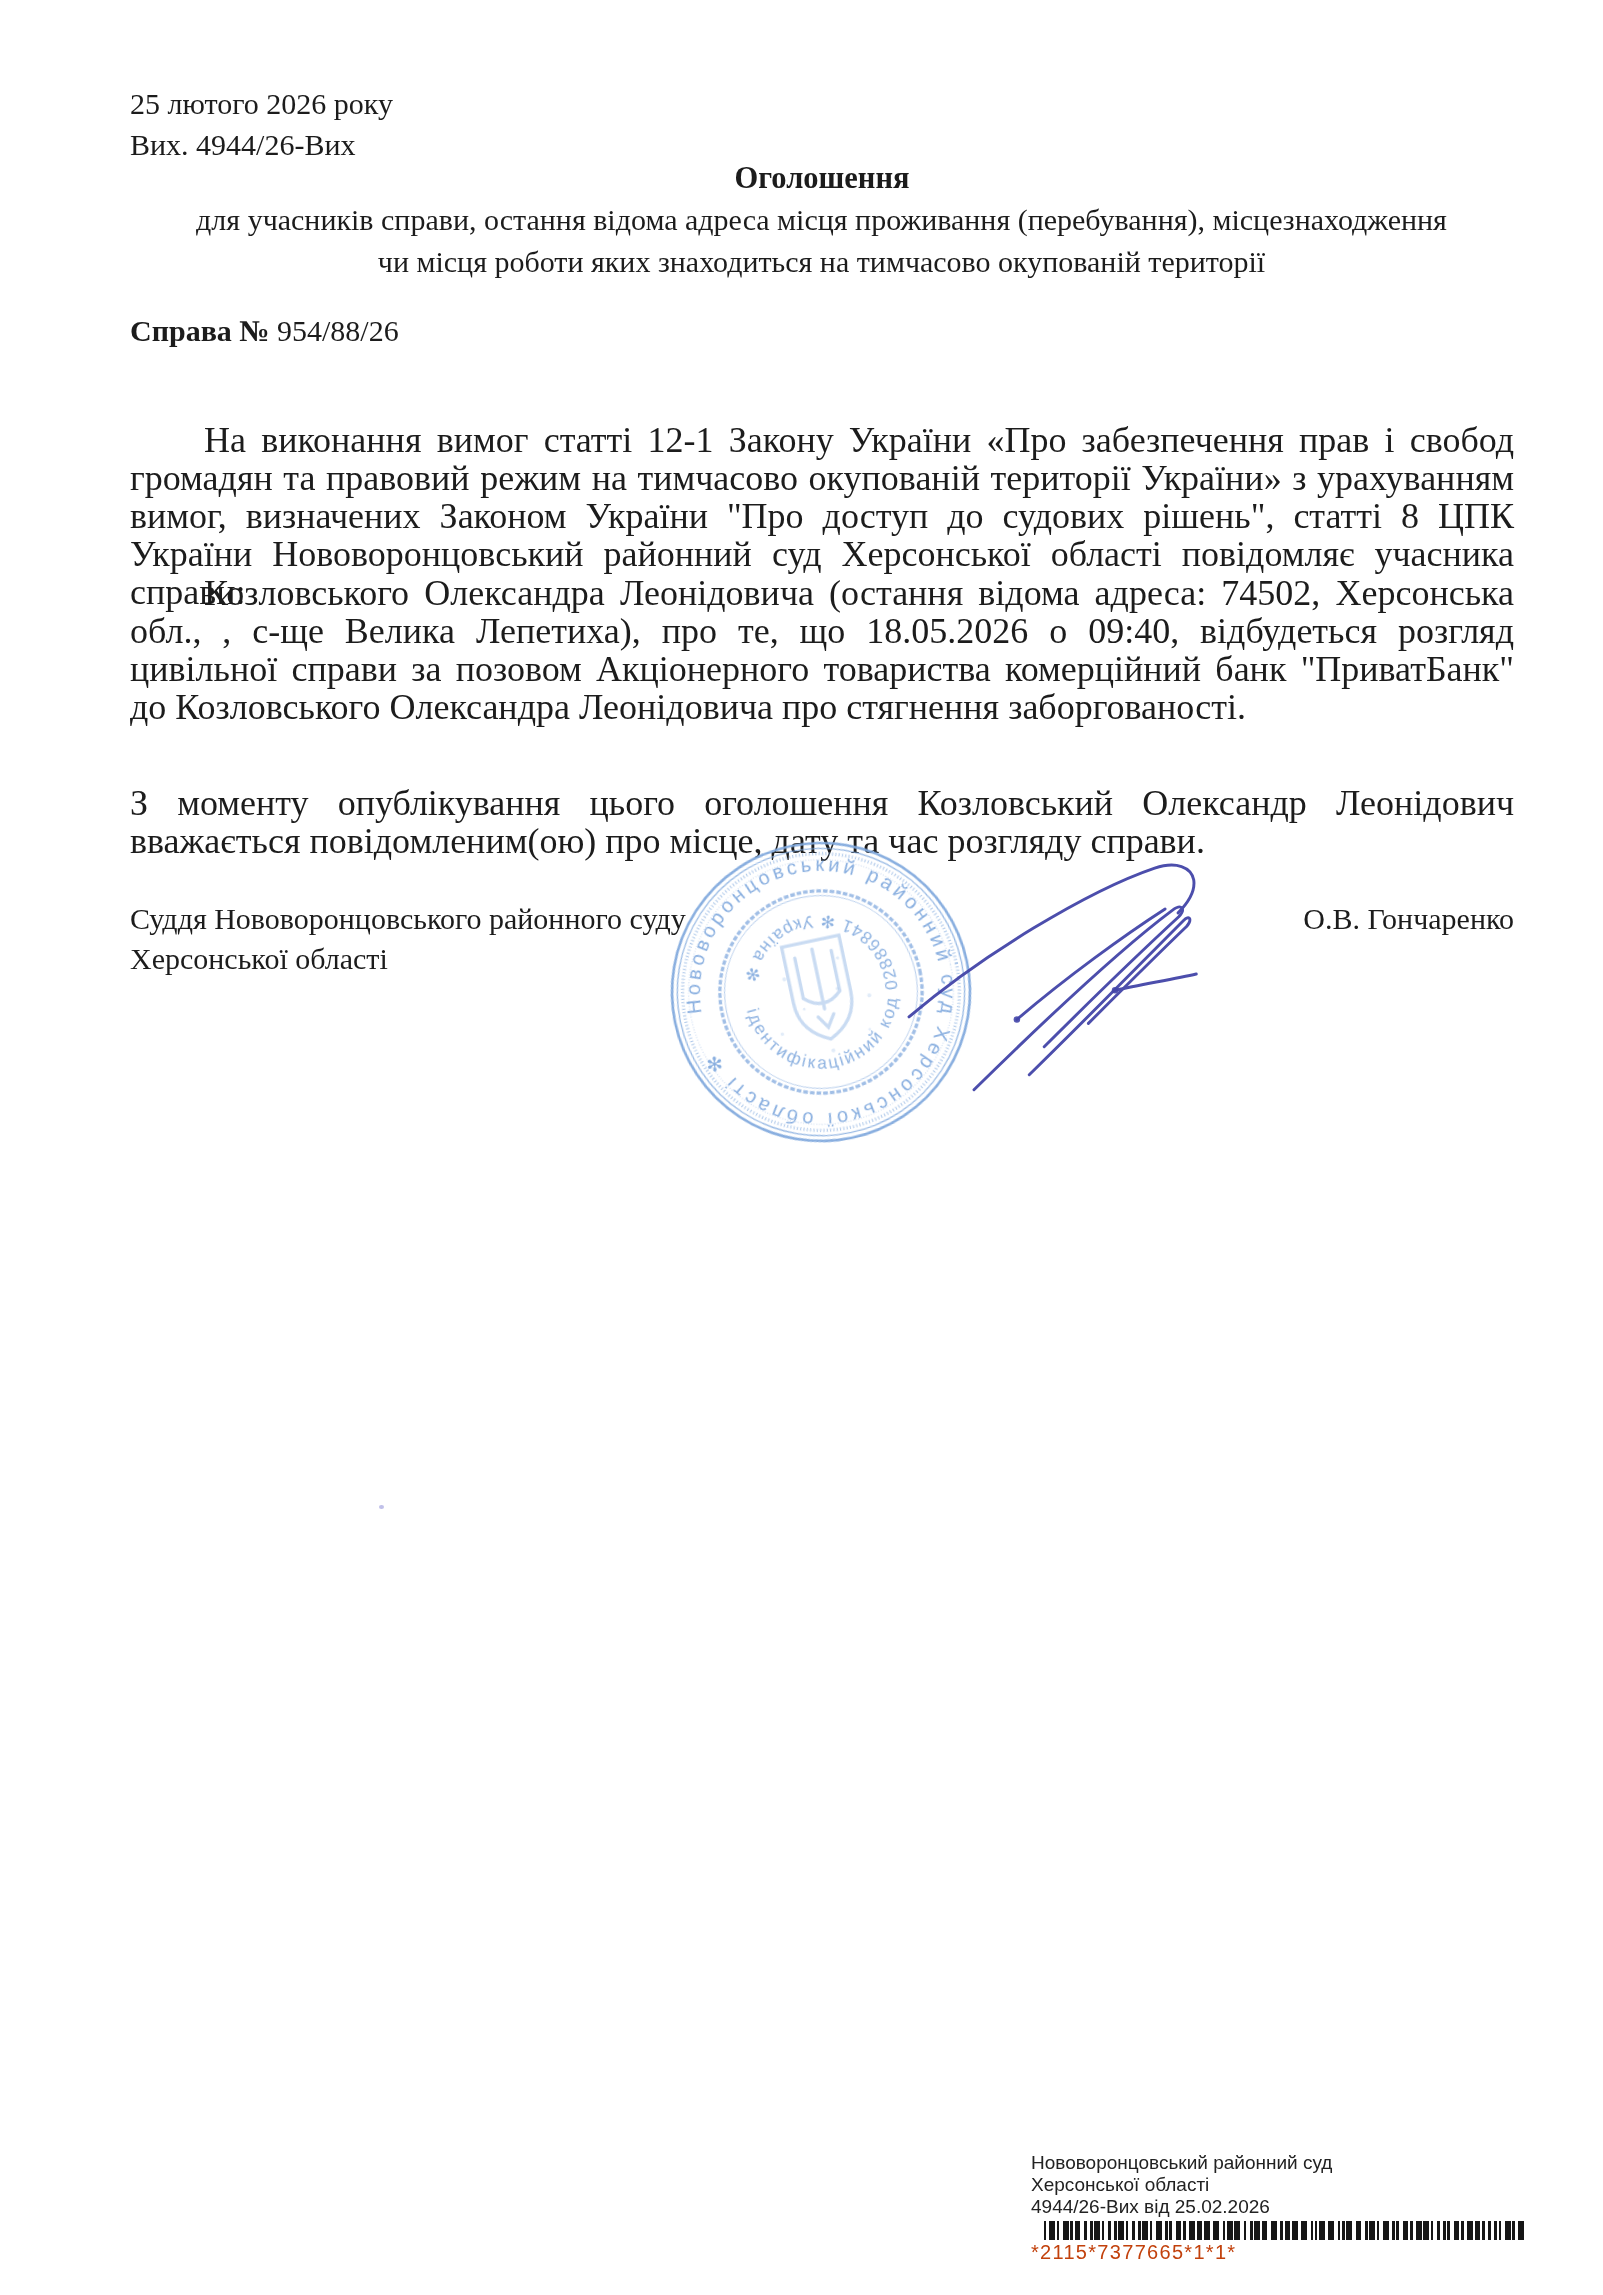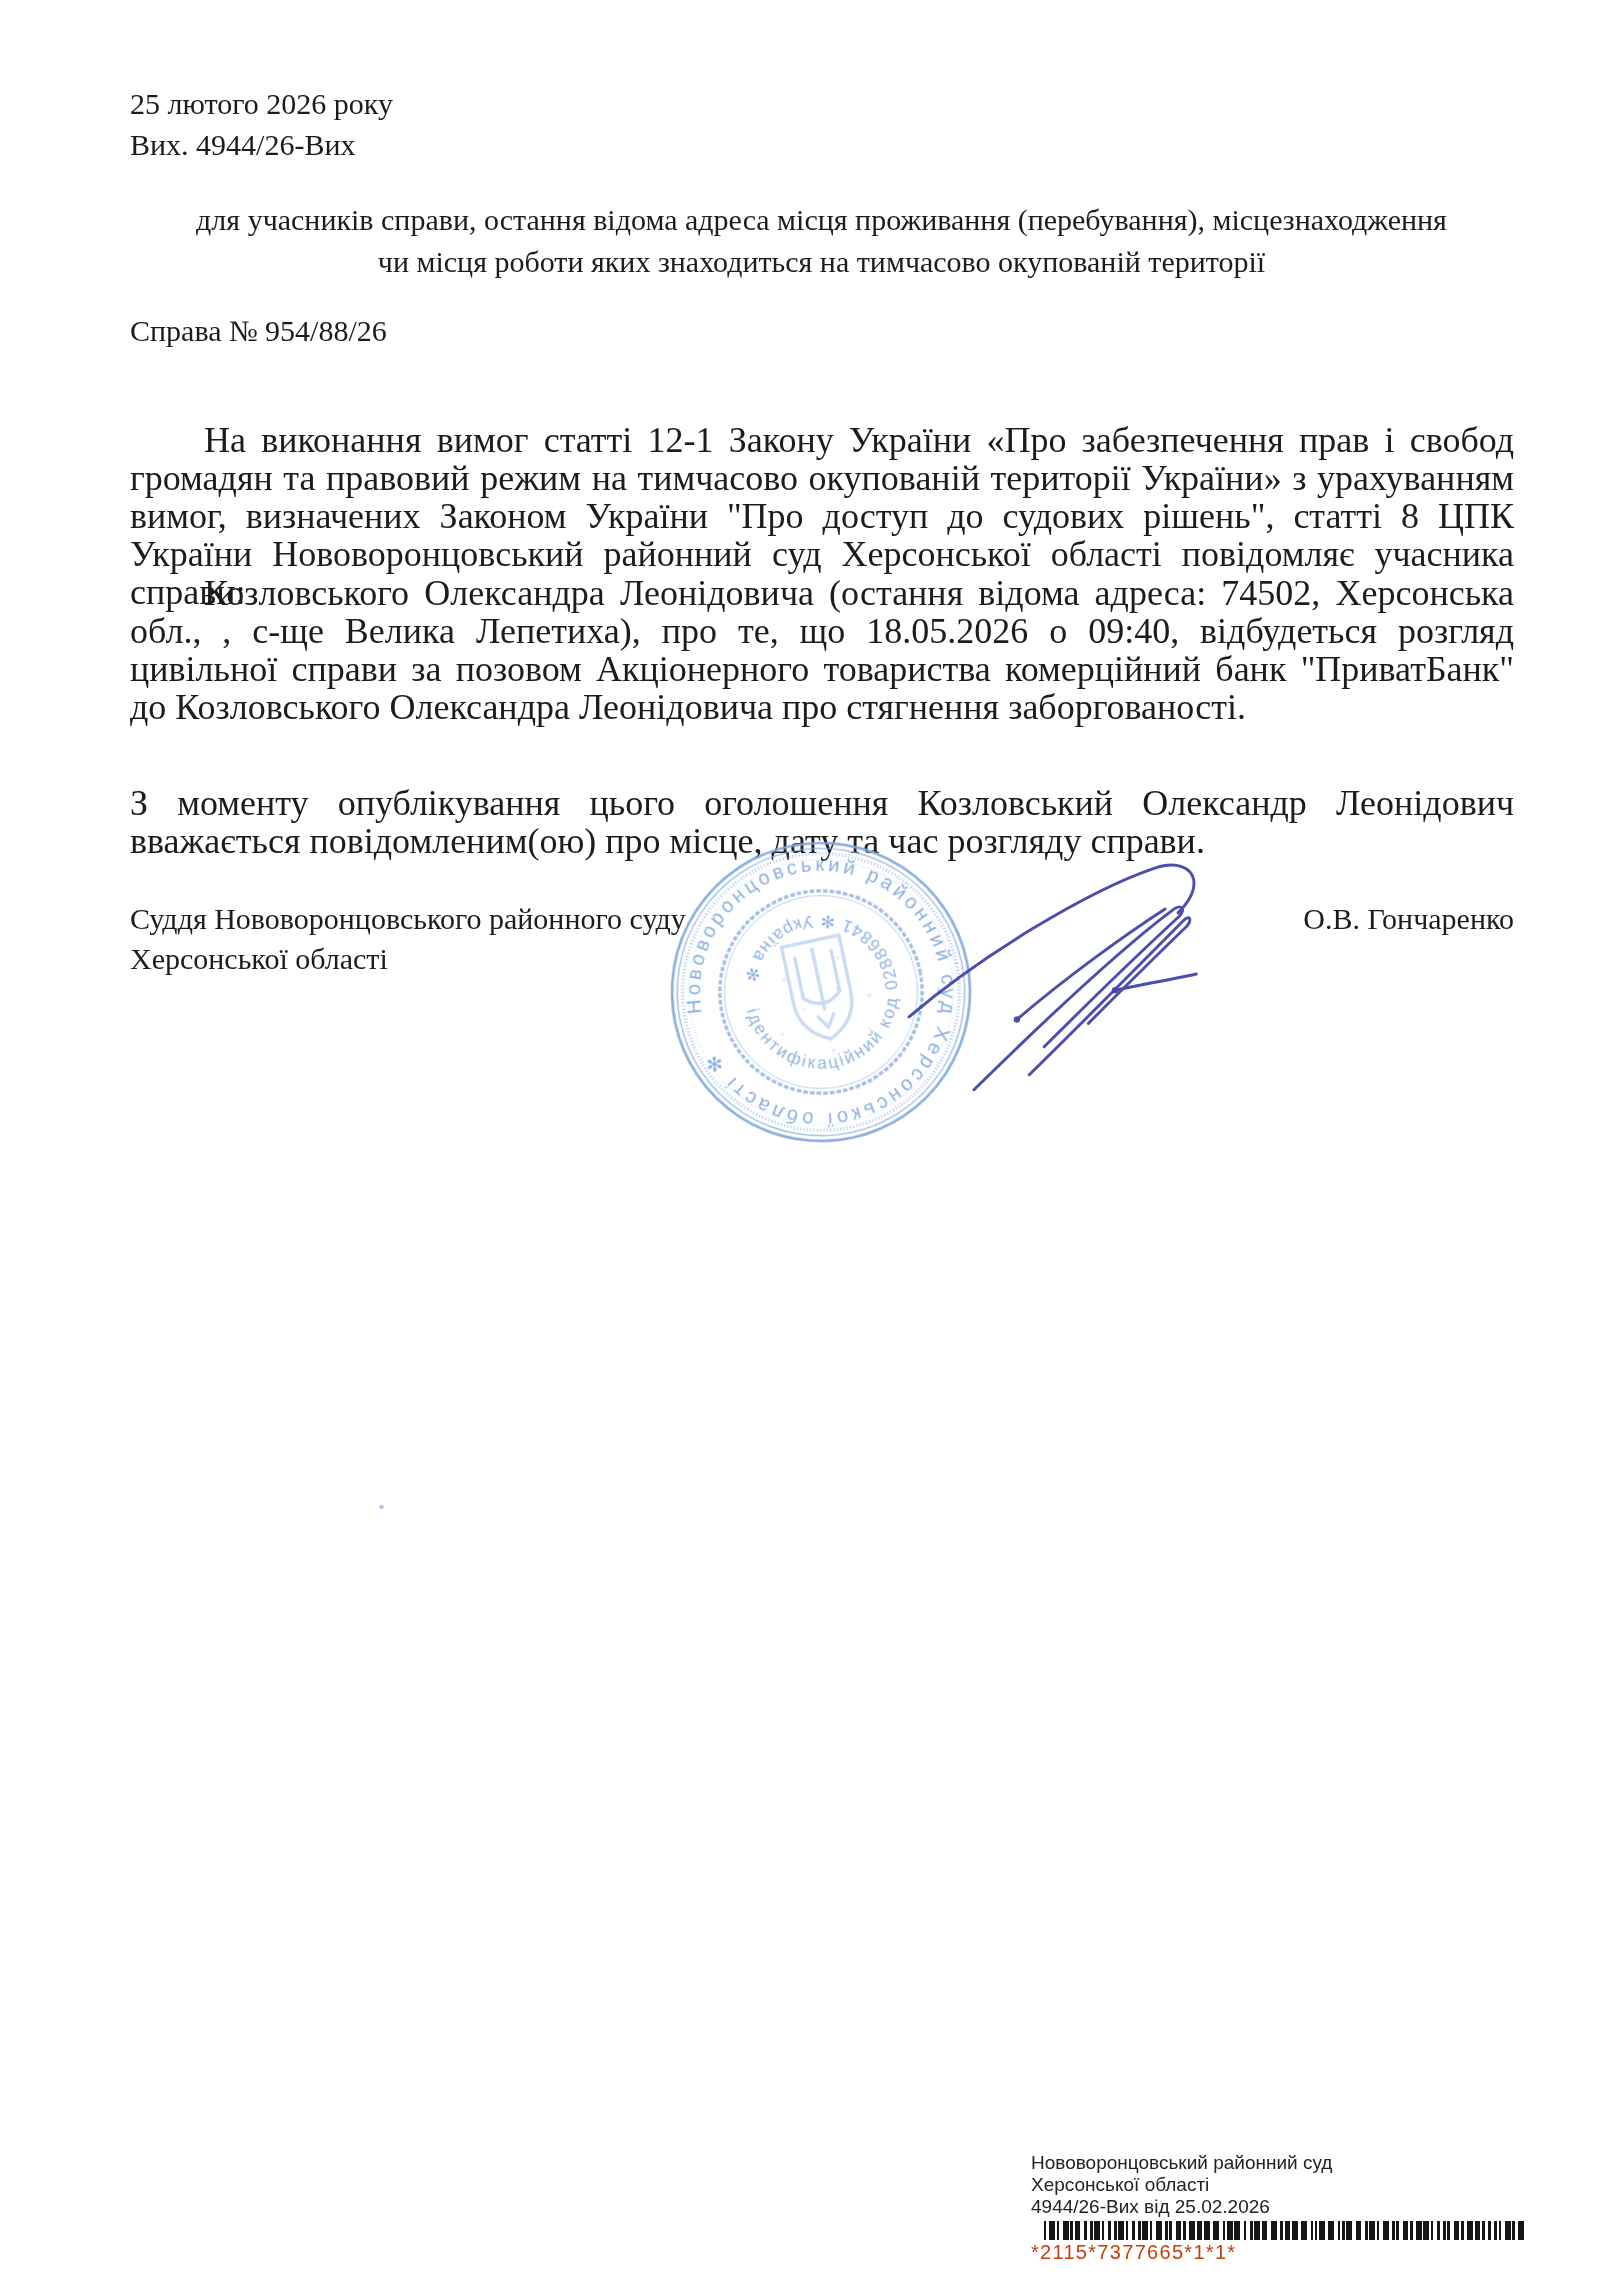--- a/index.html
+++ b/index.html
@@ -11,21 +11,21 @@
     color:#1c1c1c;
     overflow:hidden;
   }
   .abs{position:absolute;}
   
   #date-block{left:130px;top:83px;font-size:30px;line-height:41px;}
   #doc-title{left:130px;top:160px;width:1384px;text-align:center;font-weight:bold;font-size:30.5px;line-height:36px;}
   #subtitle{left:109px;top:199px;width:1425px;text-align:center;font-size:30px;line-height:42px;}
   
   #case-block{left:130px;top:310px;font-size:30px;line-height:41px;}
-  .lbl{font-weight:normal;}
+  .lbl{font-weight:bold;}
   
   .para{left:130px;width:1384px;font-size:36px;line-height:38px;text-align:justify;}
   #para1{top:421px;text-indent:74px;}
   #para2{top:574px;text-indent:74px;}
   #para3{top:778px;margin-top:6px;}
   
   #judge-block{left:130px;top:899px;width:1384px;font-size:30px;line-height:40px;display:flex;justify-content:space-between;align-items:flex-start;}
   #judge-name{white-space:nowrap;}
   
   #court-seal{left:668px;top:839px;width:306px;height:306px;transform:rotate(-12deg);filter:blur(0.3px);opacity:.92;}
@@ -42,20 +42,21 @@
 </head>
 <body>
 
 <div id="page">
 
   <div id="date-block" class="abs">
     <div>25 лютого 2026 року</div>
     <div>Вих. 4944/26-Вих</div>
   </div>
 
+  <div id="doc-title" class="abs">Оголошення</div>
   <div id="subtitle" class="abs">
     <div>для учасників справи, остання відома адреса місця проживання (перебування), місцезнаходження</div>
     <div>чи місця роботи яких знаходиться на тимчасово окупованій території</div>
   </div>
 
   <div id="case-block" class="abs">
     <div>
       <span class="lbl">Справа №</span>
       <span>954/88/26</span>
     </div>

